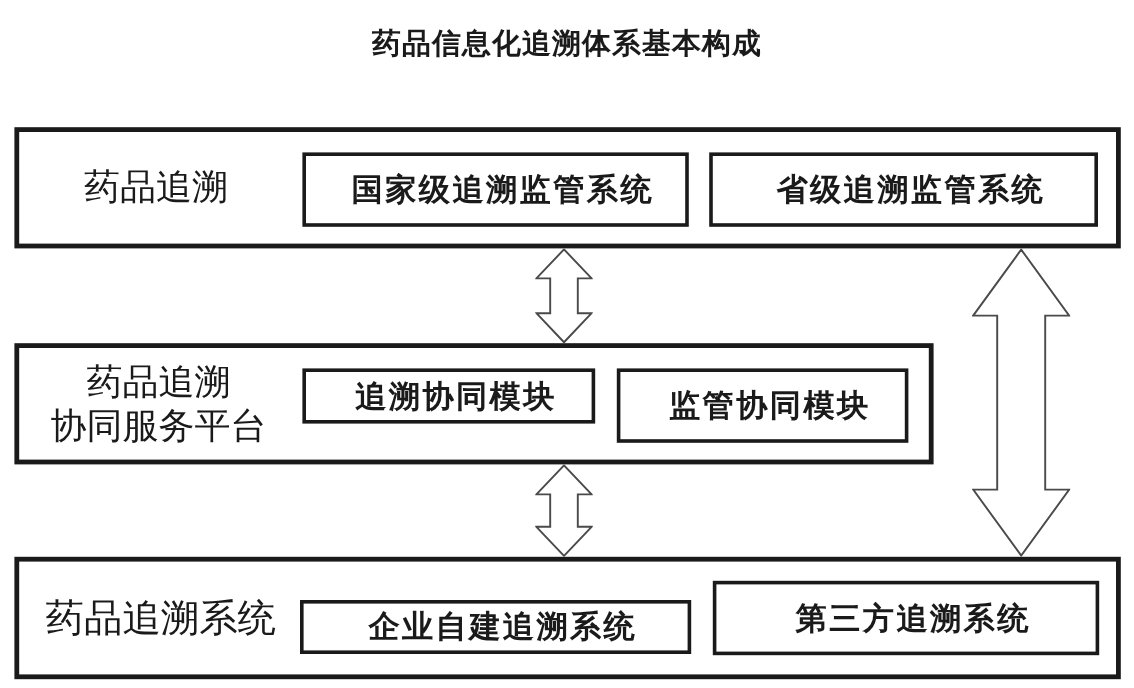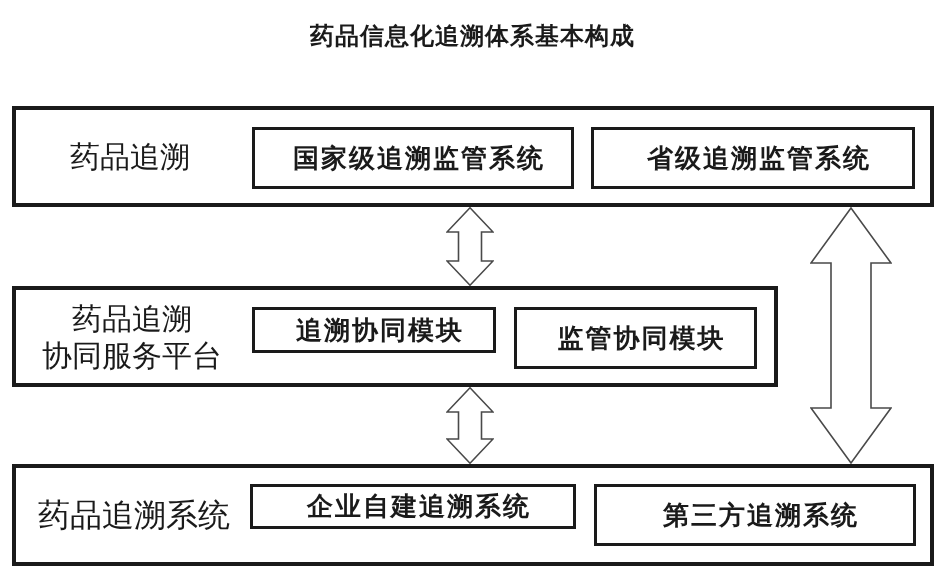--- a/index.html
+++ b/index.html
@@ -44,21 +44,21 @@
     border:3px solid var(--border);
     background:var(--background);
     box-sizing:border-box;
     display:flex;align-items:center;justify-content:center;
     font-size:26px;font-weight:600;letter-spacing:2px;white-space:nowrap;padding-left:12px;
   }
   #box-1a{left:252px;top:127px;width:322px;height:62px;}
   #box-1b{left:591px;top:127px;width:324px;height:62px;}
   #box-2a{left:252px;top:307px;width:244px;height:46px;}
   #box-2b{left:514px;top:307px;width:243px;height:62px;}
-  #box-3a{left:250px;top:484px;width:326px;height:45px;}
+  #box-3a{left:250px;top:500px;width:326px;height:45px;}
   #box-3b{left:594px;top:484px;width:322px;height:62px;}
   .arrow{position:absolute;}
   #arrow-a{left:446px;top:207px;}
   #arrow-b{left:446px;top:387px;}
   #arrow-c{left:810px;top:207px;}
   .arrow polygon{
     fill:var(--background);
     stroke:var(--arrow_outline);
     stroke-width:1.6;
     stroke-linejoin:miter;

